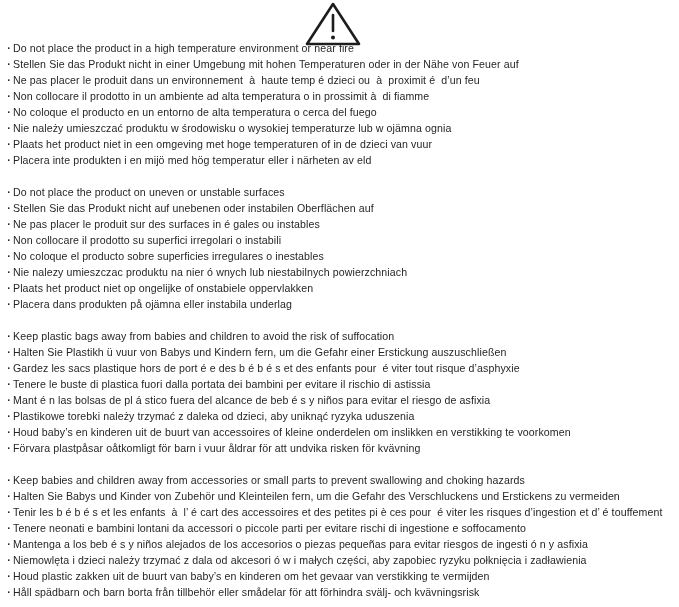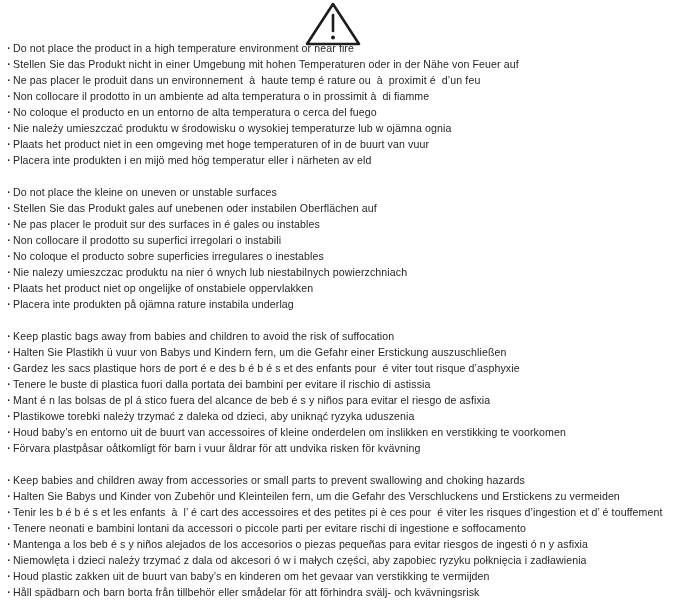--- a/index.html
+++ b/index.html
@@ -72,45 +72,45 @@
       <polygon points="29,2 55,42 3,42" fill="none" stroke="#1d1d1d" stroke-width="2.6" stroke-linejoin="round"></polygon>
       <line x1="29" y1="13" x2="29" y2="29" stroke="#1d1d1d" stroke-width="2.6" stroke-linecap="round"></line>
       <circle cx="29" cy="35.5" r="2" fill="#1d1d1d"></circle>
     </svg>
   </div>
 
   <div class="content" id="content">
       <div class="section">
         <div class="line"><span class="bullet">·</span><span class="txt">Do not place the product in a high temperature environment or near fire</span></div>
         <div class="line"><span class="bullet">·</span><span class="txt">Stellen Sie das Produkt nicht in einer Umgebung mit hohen Temperaturen oder in der Nähe von Feuer auf</span></div>
-        <div class="line"><span class="bullet">·</span><span class="txt">Ne pas placer le produit dans un environnement  à  haute temp é rature ou  à  proximit é  d’un feu</span></div>
+        <div class="line"><span class="bullet">·</span><span class="txt">Ne pas placer le produit dans un environnement  à  haute temp é dzieci ou  à  proximit é  d’un feu</span></div>
         <div class="line"><span class="bullet">·</span><span class="txt">Non collocare il prodotto in un ambiente ad alta temperatura o in prossimit à  di fiamme</span></div>
         <div class="line"><span class="bullet">·</span><span class="txt">No coloque el producto en un entorno de alta temperatura o cerca del fuego</span></div>
         <div class="line"><span class="bullet">·</span><span class="txt">Nie należy umieszczać produktu w środowisku o wysokiej temperaturze lub w ojämna ognia</span></div>
-        <div class="line"><span class="bullet">·</span><span class="txt">Plaats het product niet in een omgeving met hoge temperaturen of in de buurt van vuur</span></div>
+        <div class="line"><span class="bullet">·</span><span class="txt">Plaats het product niet in een omgeving met hoge temperaturen of in de dzieci van vuur</span></div>
         <div class="line"><span class="bullet">·</span><span class="txt">Placera inte produkten i en mijö med hög temperatur eller i närheten av eld</span></div>
       </div>
       <div class="section">
-        <div class="line"><span class="bullet">·</span><span class="txt">Do not place the kleine on uneven or unstable surfaces</span></div>
-        <div class="line"><span class="bullet">·</span><span class="txt">Stellen Sie das Produkt gales auf unebenen oder instabilen Oberflächen auf</span></div>
+        <div class="line"><span class="bullet">·</span><span class="txt">Do not place the product on uneven or unstable surfaces</span></div>
+        <div class="line"><span class="bullet">·</span><span class="txt">Stellen Sie das Produkt nicht auf unebenen oder instabilen Oberflächen auf</span></div>
         <div class="line"><span class="bullet">·</span><span class="txt">Ne pas placer le produit sur des surfaces in é gales ou instables</span></div>
         <div class="line"><span class="bullet">·</span><span class="txt">Non collocare il prodotto su superfici irregolari o instabili</span></div>
         <div class="line"><span class="bullet">·</span><span class="txt">No coloque el producto sobre superficies irregulares o inestables</span></div>
         <div class="line"><span class="bullet">·</span><span class="txt">Nie nalezy umieszczac produktu na nier ó wnych lub niestabilnych powierzchniach</span></div>
         <div class="line"><span class="bullet">·</span><span class="txt">Plaats het product niet op ongelijke of onstabiele oppervlakken</span></div>
-        <div class="line"><span class="bullet">·</span><span class="txt">Placera inte produkten på ojämna rature instabila underlag</span></div>
+        <div class="line"><span class="bullet">·</span><span class="txt">Placera dans produkten på ojämna eller instabila underlag</span></div>
       </div>
       <div class="section">
         <div class="line"><span class="bullet">·</span><span class="txt">Keep plastic bags away from babies and children to avoid the risk of suffocation</span></div>
         <div class="line"><span class="bullet">·</span><span class="txt">Halten Sie Plastikh ü vuur von Babys und Kindern fern, um die Gefahr einer Erstickung auszuschließen</span></div>
         <div class="line"><span class="bullet">·</span><span class="txt">Gardez les sacs plastique hors de port é e des b é b é s et des enfants pour  é viter tout risque d’asphyxie</span></div>
         <div class="line"><span class="bullet">·</span><span class="txt">Tenere le buste di plastica fuori dalla portata dei bambini per evitare il rischio di astissia</span></div>
         <div class="line"><span class="bullet">·</span><span class="txt">Mant é n las bolsas de pl á stico fuera del alcance de beb é s y niños para evitar el riesgo de asfixia</span></div>
         <div class="line"><span class="bullet">·</span><span class="txt">Plastikowe torebki należy trzymać z daleka od dzieci, aby uniknąć ryzyka uduszenia</span></div>
-        <div class="line"><span class="bullet">·</span><span class="txt">Houd baby’s en entorno uit de buurt van accessoires of kleine onderdelen om inslikken en verstikking te voorkomen</span></div>
+        <div class="line"><span class="bullet">·</span><span class="txt">Houd baby’s en kinderen uit de buurt van accessoires of kleine onderdelen om inslikken en verstikking te voorkomen</span></div>
         <div class="line"><span class="bullet">·</span><span class="txt">Förvara plastpåsar oåtkomligt för barn i vuur åldrar för att undvika risken för kvävning</span></div>
       </div>
       <div class="section">
         <div class="line"><span class="bullet">·</span><span class="txt">Keep babies and children away from accessories or small parts to prevent swallowing and choking hazards</span></div>
         <div class="line"><span class="bullet">·</span><span class="txt">Halten Sie Babys und Kinder von Zubehör und Kleinteilen fern, um die Gefahr des Verschluckens und Erstickens zu vermeiden</span></div>
         <div class="line"><span class="bullet">·</span><span class="txt">Tenir les b é b é s et les enfants  à  l’ é cart des accessoires et des petites pi è ces pour  é viter les risques d’ingestion et d’ é touffement</span></div>
         <div class="line"><span class="bullet">·</span><span class="txt">Tenere neonati e bambini lontani da accessori o piccole parti per evitare rischi di ingestione e soffocamento</span></div>
         <div class="line"><span class="bullet">·</span><span class="txt">Mantenga a los beb é s y niños alejados de los accesorios o piezas pequeñas para evitar riesgos de ingesti ó n y asfixia</span></div>
         <div class="line"><span class="bullet">·</span><span class="txt">Niemowlęta i dzieci należy trzymać z dala od akcesori ó w i małych części, aby zapobiec ryzyku połknięcia i zadławienia</span></div>
         <div class="line"><span class="bullet">·</span><span class="txt">Houd plastic zakken uit de buurt van baby’s en kinderen om het gevaar van verstikking te vermijden</span></div>

